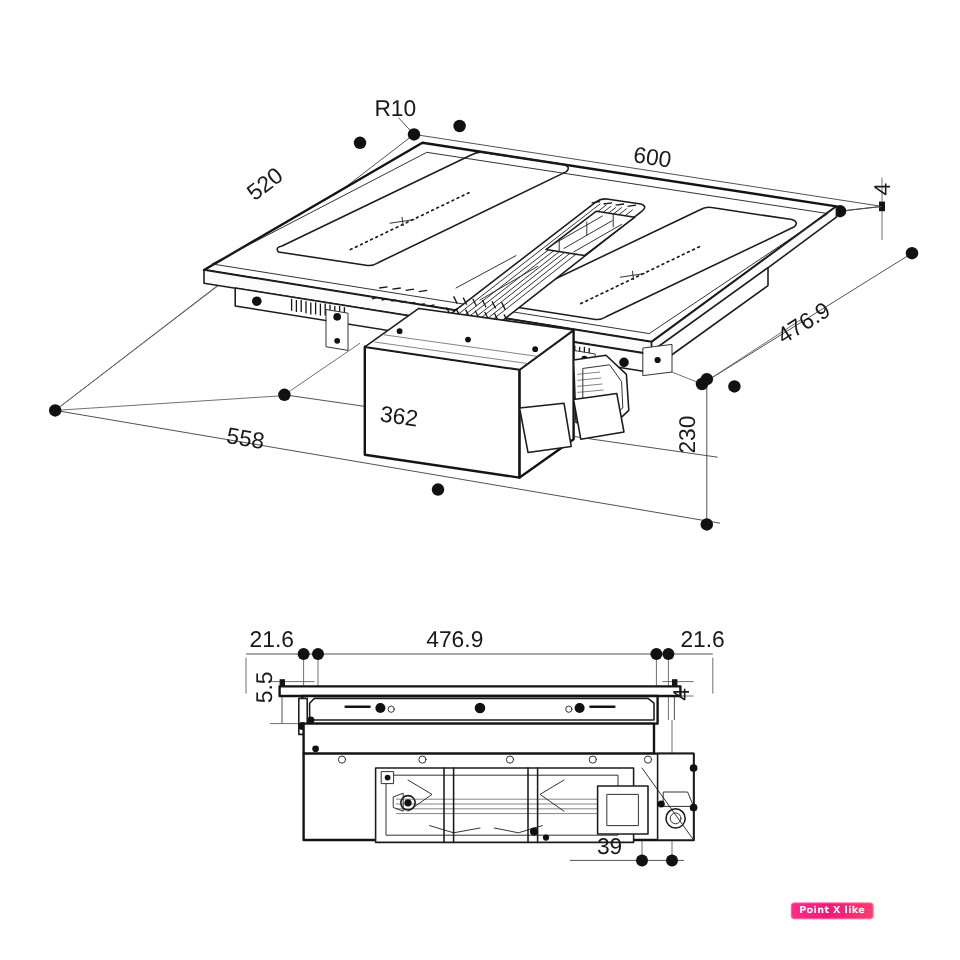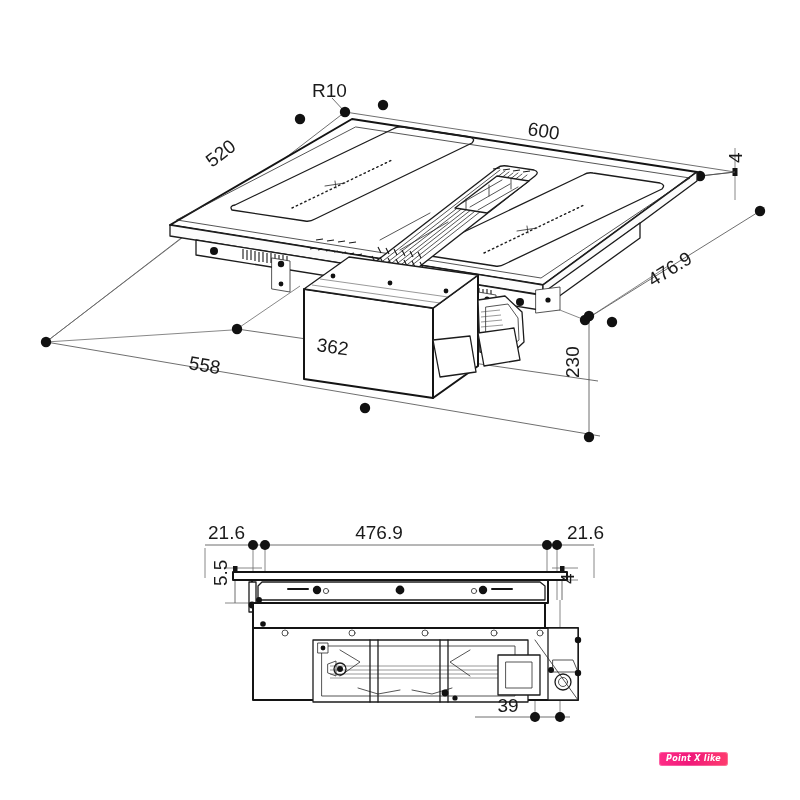--- a/index.html
+++ b/index.html
@@ -97,21 +97,20 @@
     border-radius: 3px;
     background: linear-gradient(100deg, #ff2d87 0%, #f0197a 45%, #ff3d6e 100%);
     color: #ffffff;
     font-family: "DejaVu Sans", sans-serif;
     font-size: 8px;
     font-weight: bold;
     letter-spacing: 0.3px;
     line-height: 1;
     white-space: nowrap;
     box-shadow: 0 0 0 1px rgba(255,255,255,0.25) inset;
-    font-style: italic;
   }
 </style>
 </head>
 <body>
 
 <div id="drawing-root">
 
 <svg id="tech-drawing" viewBox="0 0 800 800" xmlns="http://www.w3.org/2000/svg">
 
   <rect x="0" y="0" width="800" height="800" fill="#ffffff"></rect>

